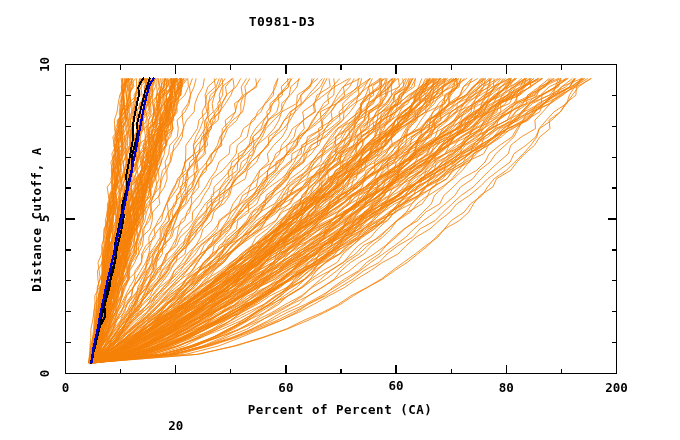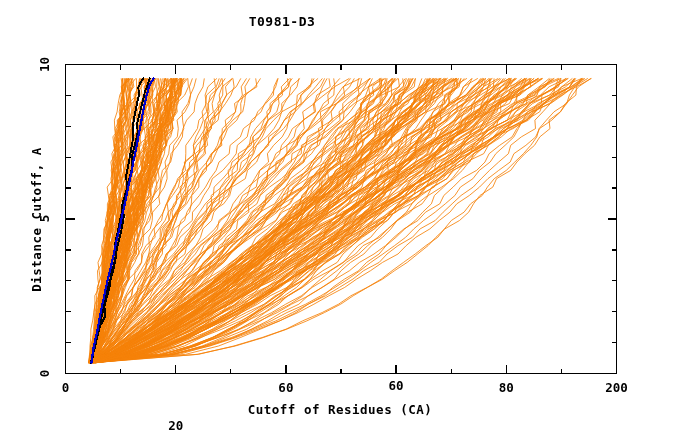--- a/index.html
+++ b/index.html
@@ -402,21 +402,21 @@
         <line x1="616.5" y1="64.5" x2="607.5" y2="64.5" stroke="#000000" stroke-width="1.3"></line>
       </g>
       <defs>
         <clipPath id="frameclip">
           <rect x="65.5" y="64.5" width="551" height="309"></rect>
         </clipPath>
       </defs>
     </svg>
 
   <div id="ylabel">Distance Cutoff, A</div>
-  <div id="xlabel">Cutoff of Residues (CA)</div>
+  <div id="xlabel">Percent of Percent (CA)</div>
 
   <div id="xtick-labels">
       <div class="xtick-label" style="left: 45.5px; top: 379.5px;">0</div>
       <div class="xtick-label" style="left: 155.7px; top: 379.5px; margin-top: 38px;">20</div>
       <div class="xtick-label" style="left: 265.9px; top: 379.5px;">60</div>
       <div class="xtick-label" style="left: 376.1px; top: 378px; text-align: center;">60</div>
       <div class="xtick-label" style="left: 486.3px; top: 379.5px;">80</div>
       <div class="xtick-label" style="left: 596.5px; top: 379.5px;">200</div>
     </div>
   <div id="ytick-labels">

